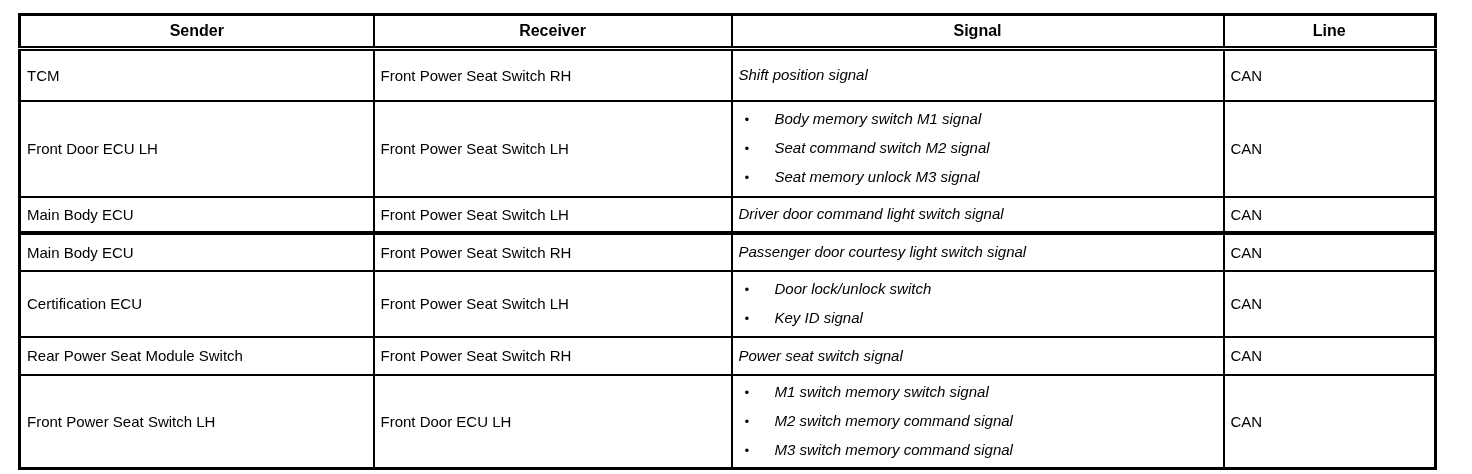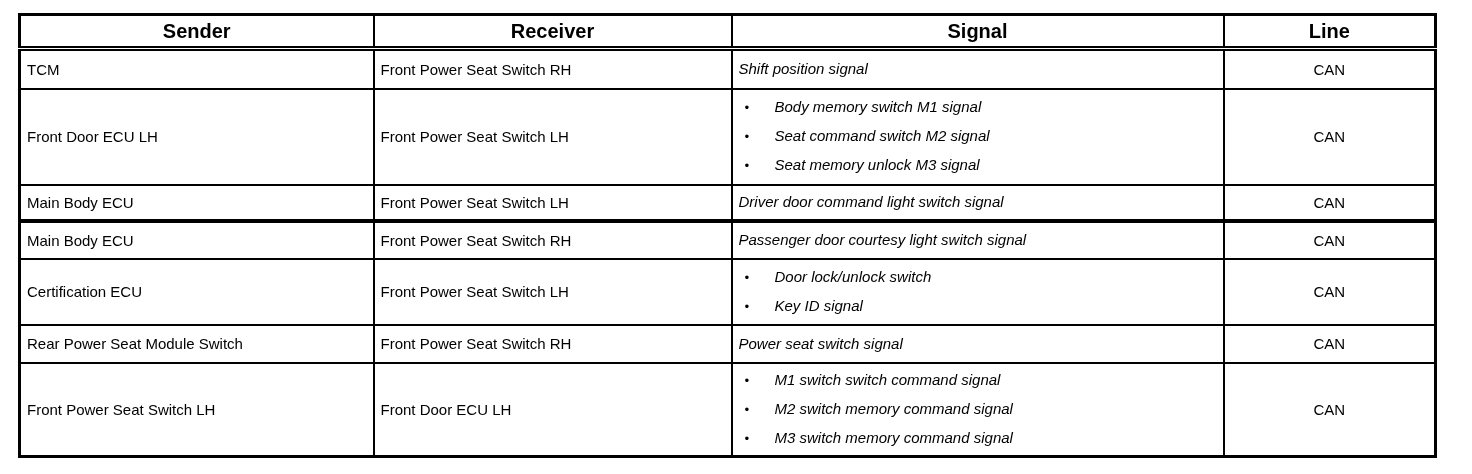--- a/index.html
+++ b/index.html
@@ -28,46 +28,45 @@
     border: 3px solid #000000;
     background: #ffffff;
   }
   table.routing th,
   table.routing td {
     border: 2px solid #000000;
     overflow: hidden;
   }
   table.routing thead tr { height: 34px; }
   table.routing th {
-    font-size: 20px;
+    font-size: 16px;
     font-weight: bold;
     text-align: center;
     vertical-align: middle;
     border-bottom: 5px double #000000;
     padding: 0 4px;
   }
   table.routing td {
     font-size: 15px;
     vertical-align: middle;
     padding: 2px 6px;
   }
   td.c-sender, td.c-receiver {
     padding-left: 10px;
     text-align: left;
   }
   td.c-signal {
     padding-left: 8px;
     text-align: left;
   }
   td.c-line {
-    text-align: center;
     padding: 0;
   }
   
-  tbody tr:nth-child(1) { height: 40px; }
+  tbody tr:nth-child(1) { height: 52px; }
   tbody tr:nth-child(2) { height: 96px; }
   tbody tr:nth-child(3) { height: 36px; }
   tbody tr:nth-child(4) { height: 38px; }
   tbody tr:nth-child(5) { height: 66px; }
   tbody tr:nth-child(6) { height: 38px; margin-left: 29px; }
   tbody tr:nth-child(7) { height: 94px; }
   
   tbody tr.thick-top td { border-top: 4px solid #000000; }
 
   .sig-item { line-height: 22px; font-style: italic; }
@@ -181,21 +180,21 @@
           </td>
         <td class="c-line">CAN</td>
       </tr>
       <tr>
         <td class="c-sender">Front Power Seat Switch LH</td>
         <td class="c-receiver">Front Door ECU LH</td>
         <td class="c-signal">
             <div>
               <div class="sig-item bulleted">
                 <span class="bullet">•</span>
-                <span>M1 switch switch command signal</span>
+                <span>M1 switch memory switch signal</span>
               </div>
               <div class="sig-item bulleted">
                 <span class="bullet">•</span>
                 <span>M2 switch memory command signal</span>
               </div>
               <div class="sig-item bulleted">
                 <span class="bullet">•</span>
                 <span>M3 switch memory command signal</span>
               </div>
             </div>

